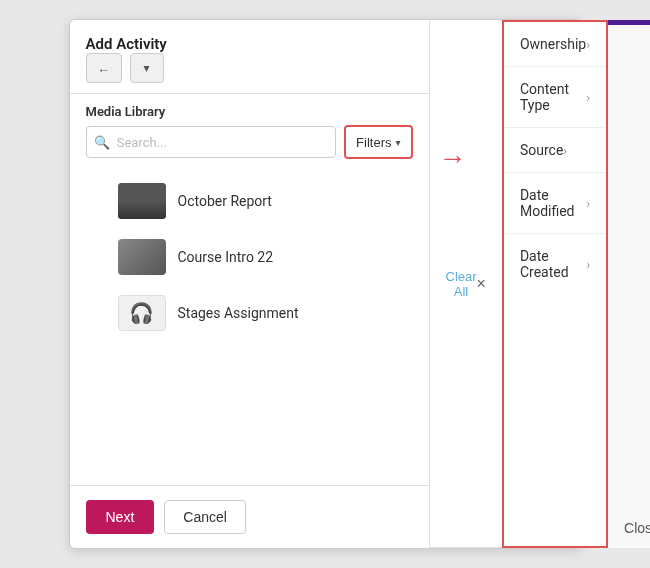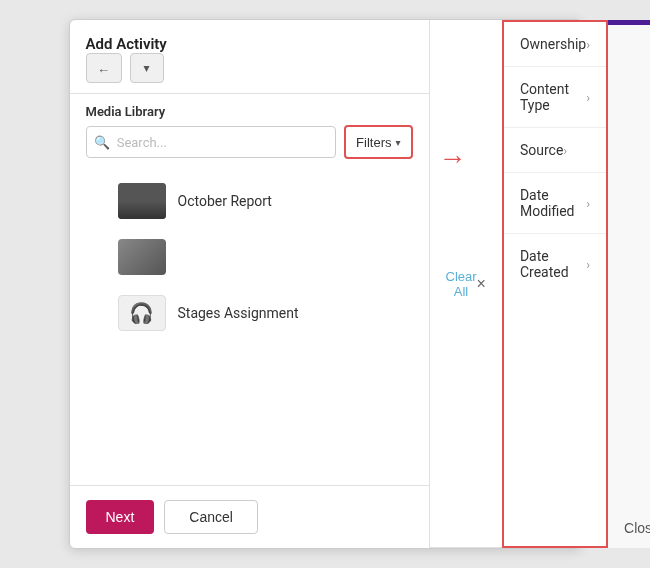--- a/index.html
+++ b/index.html
@@ -168,21 +168,21 @@
       padding: 8px 20px;
       background: #be185d;
       border: none;
       border-radius: 4px;
       color: #fff;
       font-size: 14px;
       cursor: pointer;
       font-weight: 500;
     }
     .btn-cancel {
-      padding: 8px 24px;
+      padding: 8px 18px;
       background: #fff;
       border: 1px solid #ccc;
       border-radius: 4px;
       color: #333;
       font-size: 14px;
       cursor: pointer;
     }
 
     
     .right-panel {
@@ -315,20 +315,21 @@
       <div class="media-item">
         <div class="media-thumb">
           <div class="thumb-oct-base"></div>
         </div>
         <span class="media-name">October Report</span>
       </div>
 
       <div class="media-item">
         <div class="media-thumb" style="background: linear-gradient(135deg,#888 0%,#555 100%);">
         </div>
+        <span class="media-name">Course Intro 22</span>
       </div>
 
       <div class="media-item">
         <div class="media-thumb audio">
           <span style="font-size:20px;">🎧</span>
         </div>
         <span class="media-name">Stages Assignment</span>
       </div>
 
     </div>

